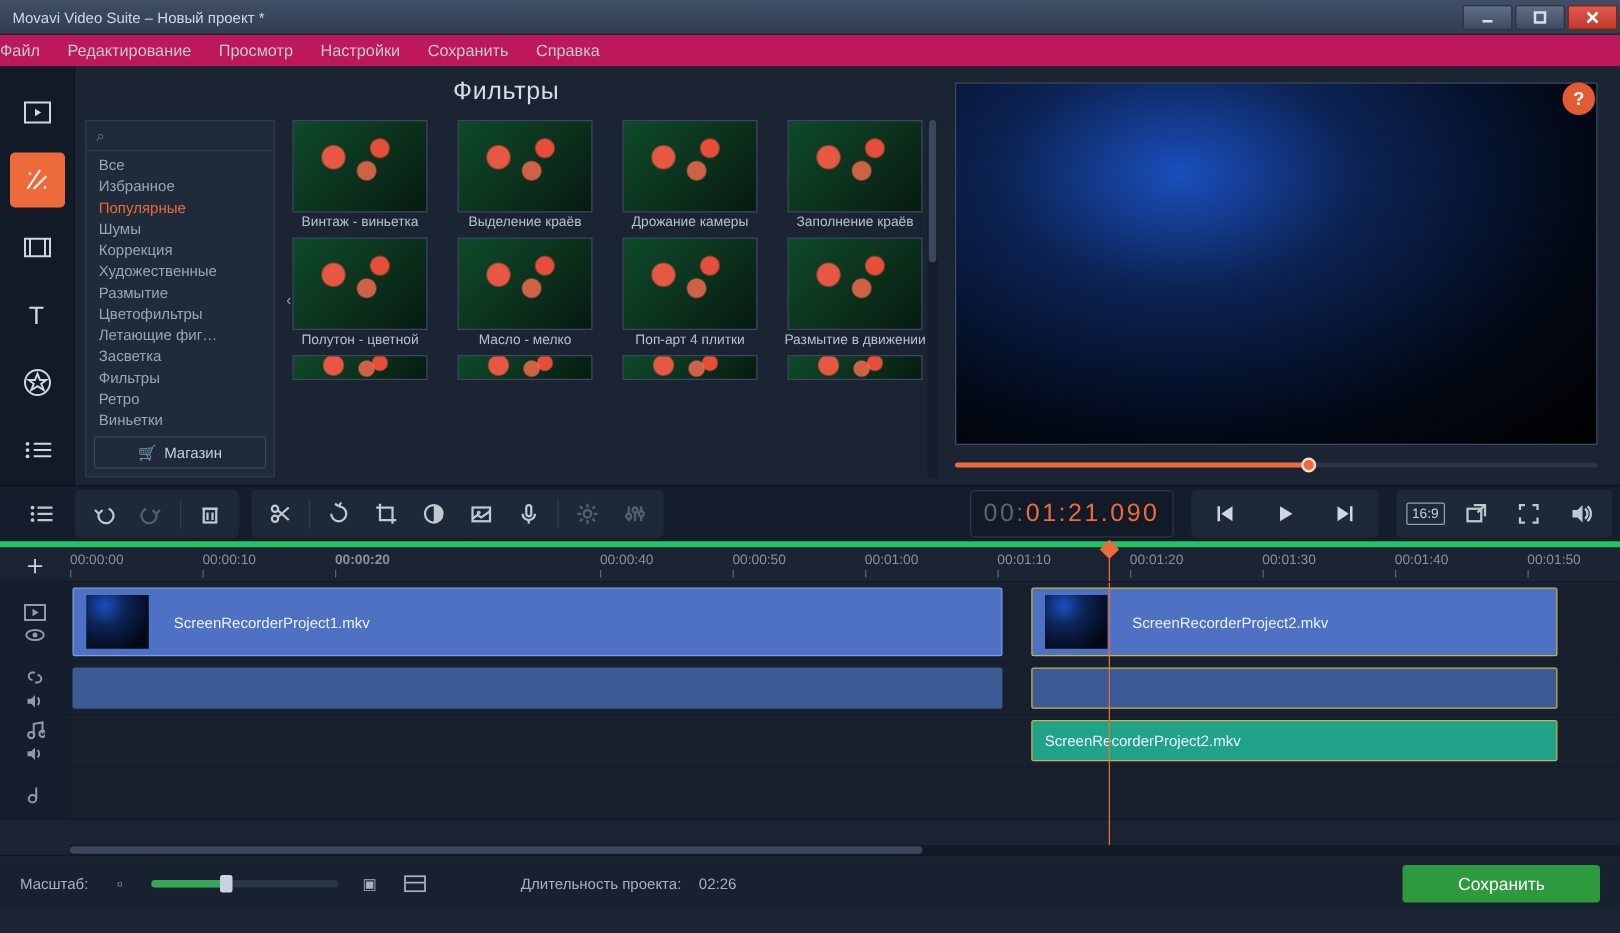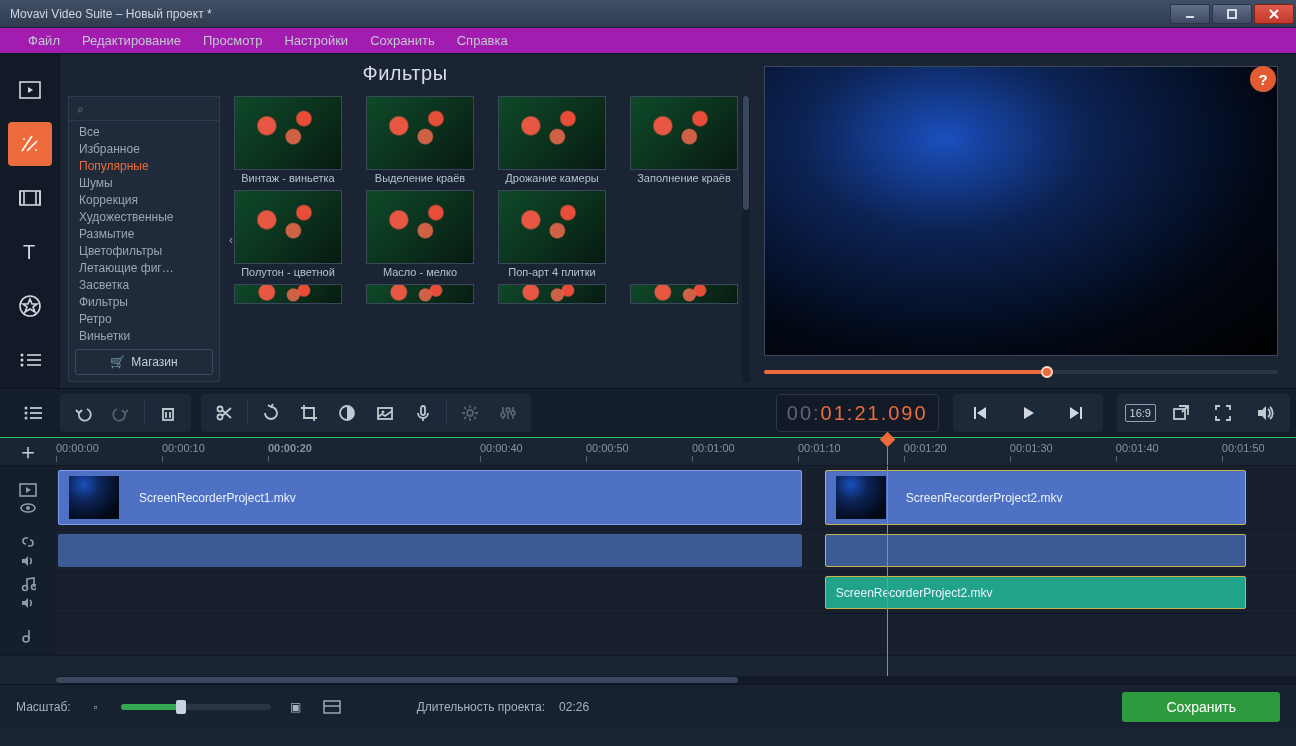--- a/index.html
+++ b/index.html
@@ -6,21 +6,21 @@
   body { width: 1296px; height: 746px; background:#1a2433; color:#c0c8d0; overflow:hidden; }
 
   
   .titlebar { height:28px; background: linear-gradient(#414f66,#303c50); display:flex; align-items:center; padding:0 0 0 10px; border-bottom:1px solid #1b2431; font-size:12px; color:#cfd7e2;}
   .titlebar .title { flex:1; }
   .win-btn { width:40px; height:20px; margin-right:2px; background:linear-gradient(#606e86,#3f4b62); border:1px solid #2b3444; display:flex; align-items:center; justify-content:center; color:#d8dee8; font-size:11px; border-radius:2px; }
   .win-btn.close { background:linear-gradient(#e05a4a,#c2392b); border-color:#7f2319; color:#fff;}
   .titlebar svg { stroke:#d8dee8; stroke-width:2; fill:none; }
 
   
-  .menubar { height:26px; background:#a21caf; display:flex; align-items:center; padding:0 28px; gap:22px; font-size:13px; color:#c0c8d0; border-bottom:1px solid #0f1722;}
+  .menubar { height:26px; background:#be185d; display:flex; align-items:center; padding:0 0; gap:22px; font-size:13px; color:#c0c8d0; border-bottom:1px solid #0f1722;}
 
   
   .workspace { display:flex; height:334px; }
   .left-tools { width:60px; background:#121a27; border-right:1px solid #0d141f; display:flex; flex-direction:column; align-items:center; padding-top:14px; gap:10px;}
   .tool-slot { width:44px; height:44px; display:flex; align-items:center; justify-content:center; border-radius:4px; color:#d0d7e2;}
   .tool-slot.active { background:#ed6b3a; color:#fff;}
   .tool-slot svg { stroke:#d0d7e2; fill:none; stroke-width:1.6;}
   .tool-slot.active svg{ stroke:#fff;}
   .tool-slot.bullets svg{ stroke:#d0d7e2;}
 
@@ -56,21 +56,21 @@
   
   .preview { flex:1; display:flex; flex-direction:column; padding:12px 18px 8px 14px; position:relative;}
   .help-badge{ position:absolute; right:20px; top:12px; width:26px; height:26px; border-radius:50%; background:#e35b32; color:#fff; font-weight:bold; display:flex; align-items:center; justify-content:center; font-size:15px;}
   .preview-frame{ flex:1; border:1px solid #3a475c; background: radial-gradient(ellipse at 35% 25%, #1a4fbd 0%, #0c2354 30%, #020814 70%, #000 100%);}
   .preview-seek{ height:16px; margin-top:8px; position:relative;}
   .seek-bg{ position:absolute; left:0; right:0; top:6px; height:4px; background:#2a3546; border-radius:2px;}
   .seek-fill{ position:absolute; left:0; top:6px; height:4px; background:#ed6b3a; border-radius:2px; width:55%;}
   .seek-knob{ position:absolute; top:2px; left:55%; width:12px; height:12px; margin-left:-6px; background:#ed6b3a; border:2px solid #ffd9cc; border-radius:50%;}
 
   
-  .toolbar-row{ height:50px; background:#141d2b; display:flex; align-items:center; padding:0 6px; border-top:1px solid #0c131e; border-bottom:1px solid #22c55e;}
+  .toolbar-row{ height:50px; background:#141d2b; display:flex; align-items:center; padding:0 6px; border-top:1px solid #0c131e; border-bottom:5px solid #22c55e;}
   .left-tools-bottom{ width:54px; display:flex; align-items:center; justify-content:center;}
   .tb-group{ display:flex; align-items:center; height:38px; background:#1d2838; border-radius:4px; margin-right:10px; padding:0 6px; gap:4px;}
   .tb-btn{ width:34px; height:30px; display:flex; align-items:center; justify-content:center; border-radius:3px; color:#c0c8d0;}
   .tb-btn.disabled{ opacity:.35;}
   .tb-btn svg{ stroke:#c0c8d0; fill:none; stroke-width:1.8;}
   .tb-sep{ width:1px; height:24px; background:#2f3b4f; margin:0 2px;}
 
   .timecode{ margin-left:auto; height:38px; background:#121a27; border:1px solid #2b3648; border-radius:4px; padding:0 10px; display:flex; align-items:center; font-family:"Consolas",monospace; font-size:20px; letter-spacing:2px;}
   .timecode .muted{ color:#5a6578;}
   .timecode .hot{ color:#ed6b3a;}
@@ -249,20 +249,24 @@
               <div class="filter-label">Полутон - цветной</div>
             </div>
             <div class="filter-cell">
               <div class="filter-thumb"></div>
               <div class="filter-label">Масло - мелко</div>
             </div>
             <div class="filter-cell">
               <div class="filter-thumb"></div>
               <div class="filter-label">Поп-арт 4 плитки</div>
             </div>
+            <div class="filter-cell">
+              <div class="filter-thumb"></div>
+              <div class="filter-label">Размытие в движении</div>
+            </div>
           </div>
         <div class="filter-row cut" id="filter-row-3">
           <div class="filter-cell">
               <div class="filter-thumb"></div>
             </div>
           <div class="filter-cell">
               <div class="filter-thumb"></div>
             </div>
           <div class="filter-cell">
               <div class="filter-thumb"></div>

